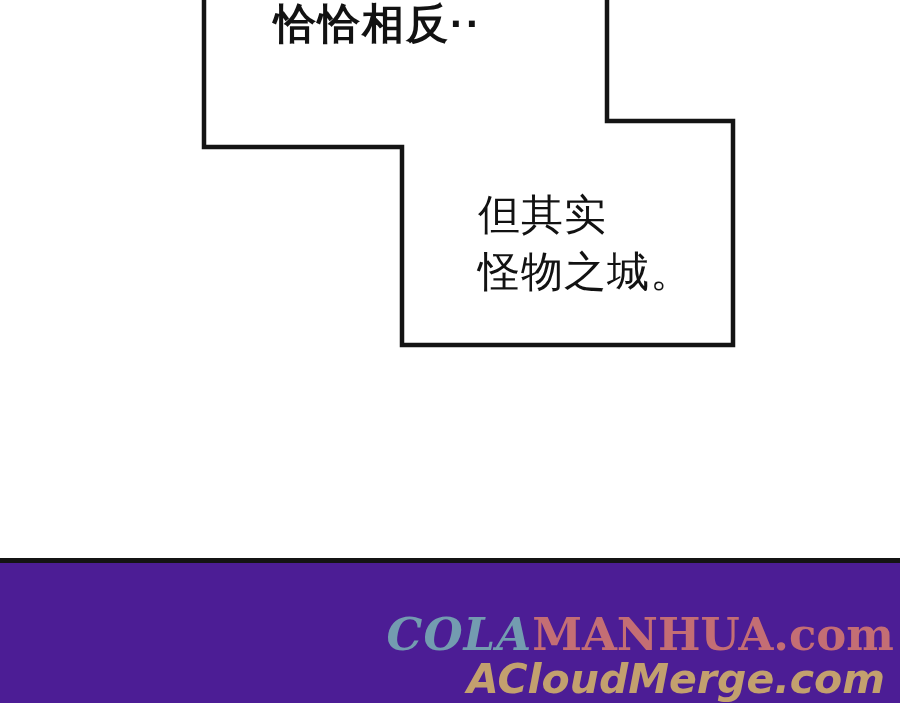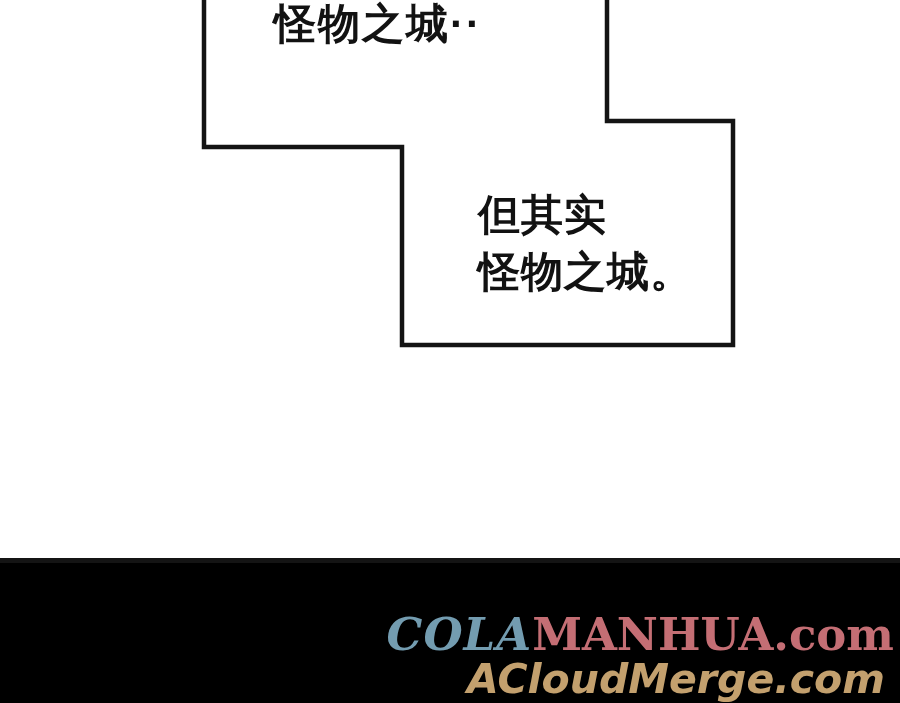--- a/index.html
+++ b/index.html
@@ -30,40 +30,40 @@
     letter-spacing: 2px;
     color: #121212;
     white-space: nowrap;
   }
   .bubble2-text {
     position: absolute;
     left: 478px;
     top: 186px;
     font-size: 42px;
     line-height: 57px;
-    font-weight: 700;
+    font-weight: 400;
     letter-spacing: 1px;
     color: #121212;
     white-space: nowrap;
   }
   .divider {
     position: absolute;
     left: 0;
     top: 558px;
     width: 900px;
     height: 5px;
     background: #141414;
   }
   .footer {
     position: absolute;
     left: 0;
     top: 563px;
     width: 900px;
     height: 140px;
-    background: #000000;
+    background: #4c1d95;
   }
   .wm-line1 {
     position: absolute;
     top: 49px;
     right: 6px;
     white-space: nowrap;
     line-height: 1;
   }
   .wm-cola {
     font-family: "DejaVu Serif", serif;
@@ -97,21 +97,21 @@
 </head>
 <body>
 
 <div class="page">
 
   <svg class="bubble-outline" width="900" height="560" viewBox="0 0 900 560" xmlns="http://www.w3.org/2000/svg">
     <path fill="#ffffff" stroke="none" d="M204,0 L204,147 L402,147 L402,345 L733,345 L733,121 L607,121 L607,0 Z"></path>
     <path fill="none" stroke="#141414" stroke-width="4.5" stroke-linejoin="miter" d="M204,0 L204,147 L402,147 L402,345 L733,345 L733,121 L607,121 L607,0"></path>
   </svg>
 
-  <div class="bubble1-text">怪物之城··</div>
+  <div class="bubble1-text">恰恰相反··</div>
 
   <div class="bubble2-text">
     <div>但其实</div>
     <div>怪物之城。</div>
   </div>
 
   <div class="divider"></div>
 
   <div class="footer">
     <div class="wm-line1">

